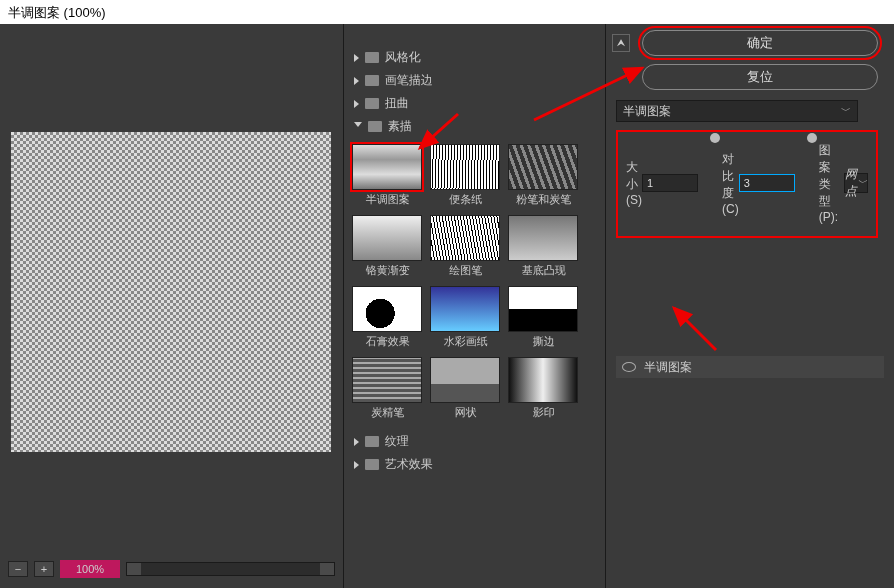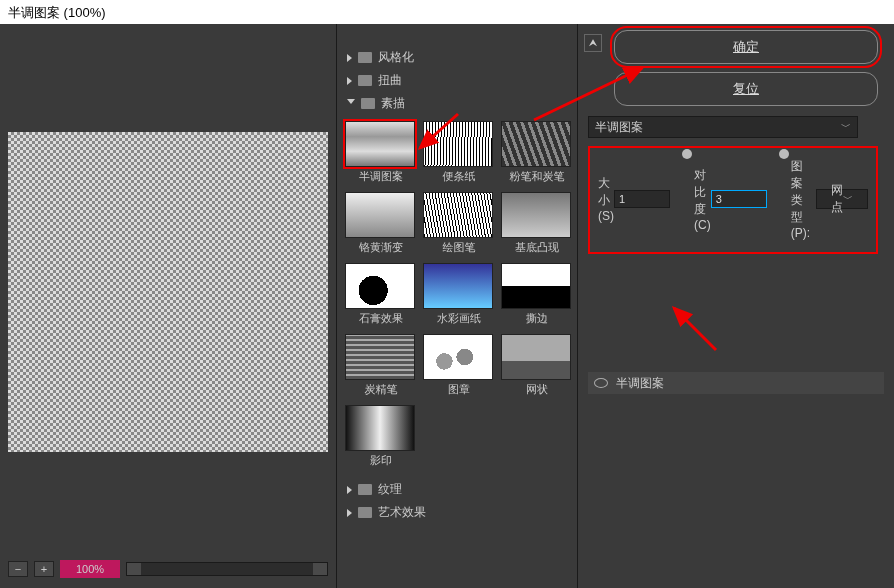--- a/index.html
+++ b/index.html
@@ -48,36 +48,36 @@
 .t9{background:linear-gradient(#fff,#ccc,#fff);} 
 .t10{background:repeating-linear-gradient(0deg,#555 0 3px,#aaa 3px 5px);} 
 .t11{background:radial-gradient(circle at 30% 60%,#999 15%,transparent 15%),radial-gradient(circle at 60% 50%,#888 18%,transparent 18%),#fff;} 
 .t12{background:linear-gradient(#aaa 60%,#555 60%);} 
 .t13{background:linear-gradient(90deg,#111,#eee,#111);} 
 
 
 .right { flex:1; padding:6px 10px; display:flex; flex-direction:column; gap:8px; position:relative; }
 .collapse { position:absolute; left:6px; top:10px; width:18px; height:18px; border:1px solid #666;
   background:#3a3a3a; display:flex; align-items:center; justify-content:center; font-size:10px; }
-.btn { height:34px; border:1px solid #888; border-radius:13px; background:#3a3a3a; color:#ddd;
-  display:flex; align-items:center; justify-content:center; cursor:pointer; font-size:13px; margin-left:26px; margin-right:6px;text-decoration:underline;}
+.btn { height:26px; border:1px solid #888; border-radius:13px; background:#3a3a3a; color:#ddd;
+  display:flex; align-items:center; justify-content:center; cursor:pointer; font-size:13px; margin-left:26px; margin-right:6px;}
 .btn.primary { outline:2px solid #e00; outline-offset:2px; }
 .sel-row { margin:2px 26px 0 0; height:22px; background:#2a2a2a; border:1px solid #1a1a1a;
   display:flex; align-items:center; padding:0 6px; justify-content:space-between; font-size:12px; }
 .chev{font-size:10px;color:#aaa}
 .params { border:2px solid #e00; margin-right:6px; padding:10px 8px 12px; display:flex; flex-direction:row; gap:12px; }
 .param-row { display:flex; align-items:center; justify-content:space-between; }
 .param-row .lab { font-size:12px; }
 .param-row input[type=text]{ width:56px; height:18px; background:#2a2a2a; border:1px solid #0af; color:#ddd; padding:0 4px; font-size:11px;}
 .param-row input.plain{border:1px solid #1a1a1a;}
 .slider { height:6px; background:#555; position:relative; margin-top:-6px; }
 .slider .knob { position:absolute; left:0; top:-3px; width:10px;height:10px; background:#bbb; border-radius:50%; }
 .type-row { display:flex; align-items:center; gap:6px; }
 .type-sel { flex:1; height:20px; background:#2a2a2a; border:1px solid #1a1a1a; display:flex;
-  align-items:center; justify-content:flex-start; padding:0 14px; font-size:12px; }
+  align-items:center; justify-content:flex-start; padding:0 0; font-size:12px;font-style:italic; }
 .layer-row { margin-top:110px; height:22px; background:#444; display:flex; align-items:center; gap:8px; padding:0 6px; font-size:12px;}
 .eye{width:14px;height:10px;border:1px solid #aaa;border-radius:50%;}
 
 
 .arrow{position:absolute;pointer-events:none;}
 .arrow svg{overflow:visible}
 </style>
 </head>
 <body>
 
@@ -99,20 +99,25 @@
 
   <div class="mid">
     <div class="cat">
         <span class="tri"></span>
         <span class="folder"></span>
         <span>风格化</span>
       </div>
     <div class="cat">
         <span class="tri"></span>
         <span class="folder"></span>
+        <span>画笔描边</span>
+      </div>
+    <div class="cat">
+        <span class="tri"></span>
+        <span class="folder"></span>
         <span>扭曲</span>
       </div>
     <div class="cat">
         <span class="tri open"></span>
         <span class="folder"></span>
         <span>素描</span>
       </div>
 
     <div class="grid">
       <div class="thumb sel">
@@ -147,24 +152,20 @@
           <div class="timg t7"></div>
           <div class="tlabel">水彩画纸</div>
         </div>
       <div class="thumb">
           <div class="timg t8"></div>
           <div class="tlabel">撕边</div>
         </div>
       <div class="thumb">
           <div class="timg t10"></div>
           <div class="tlabel">炭精笔</div>
-        </div>
-      <div class="thumb">
-          <div class="timg t11"></div>
-          <div class="tlabel">图章</div>
         </div>
       <div class="thumb">
           <div class="timg t12"></div>
           <div class="tlabel">网状</div>
         </div>
       <div class="thumb">
           <div class="timg t13"></div>
           <div class="tlabel">影印</div>
         </div>
     </div>

